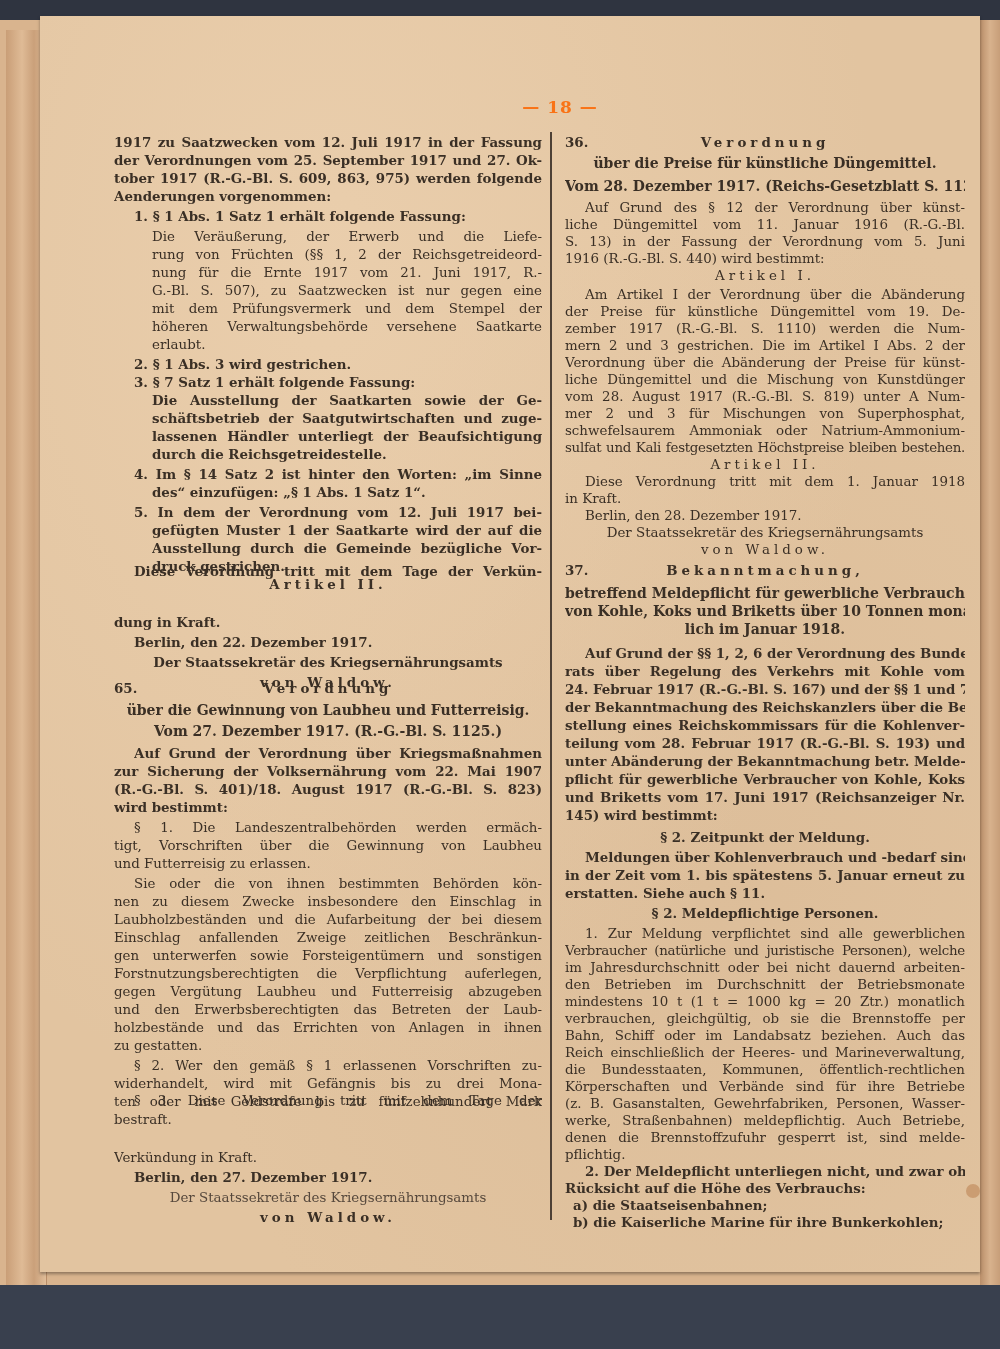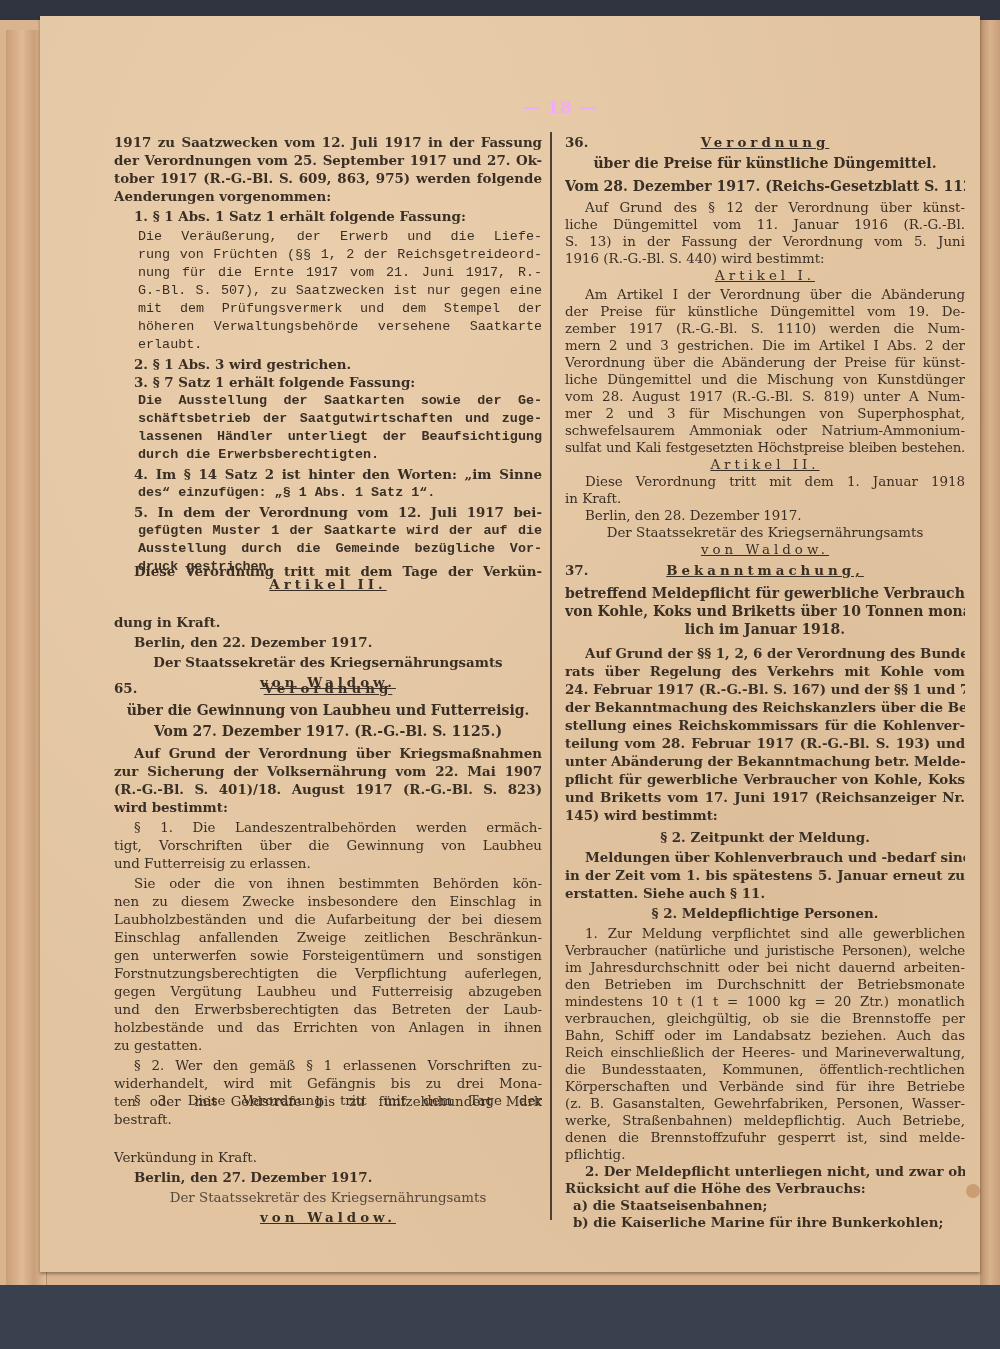--- a/index.html
+++ b/index.html
@@ -28,42 +28,42 @@
       radial-gradient(ellipse at 30% 20%, rgba(240,214,182,0.55), rgba(0,0,0,0) 60%),
       radial-gradient(ellipse at 75% 70%, rgba(214,182,146,0.45), rgba(0,0,0,0) 55%);
     box-shadow: 0 2px 3px rgba(0,0,0,0.35);
   }
   .bottom-cover {
     position: absolute; left: 0; top: 1285px; width: 1000px; height: 64px;
     background: #39404e;
   }
   .page-number {
     position: absolute; left: 505px; top: 97px; width: 110px; text-align: center;
-    font: bold 17px "DejaVu Serif", serif; color: #f0abfc; letter-spacing: 1px;
+    font: bold 17px "DejaVu Serif", serif; color: #f97316; letter-spacing: 1px;
   }
   .col-divider {
     position: absolute; left: 550px; top: 132px; width: 2px; height: 1088px;
     background: #4d4035;
   }
   .col {
     position: absolute; top: 0; color: #3a2f25;
     font-size: 13.4px; line-height: 17.5px;
   }
   .col-left { left: 114px; width: 428px; }
   .col-right { left: 565px; width: 400px; }
   .ln {
     position: absolute; left: 0; right: 0; white-space: nowrap; overflow: hidden;
     text-align: justify; text-align-last: justify;
   }
   .ln.indent1 { left: 20px; }
-  .ln.indent2 { left: 24px; font-family: Liberation Mono, monospace; }
+  .ln.indent2 { left: 38px; }
   .ln.left { text-align: left; text-align-last: left; }
   .ln.center { text-align: center; text-align-last: center; }
   .ln.bold { font-weight: bold; }
-  .ln.spaced { letter-spacing: 4px; text-decoration: underline; }
+  .ln.spaced { letter-spacing: 4px; }
   .ln.light { color: #56483c; font-weight: normal; }
   .ln.head { font-weight: bold; font-size: 14px; }
   .stain {
     position: absolute; border-radius: 50%; background: #b97f4e; opacity: 0.55;
   }
 </style>
 </head>
 <body>
 
 <div class="underpage"></div>
@@ -90,21 +90,21 @@
   <div class="ln indent2" style="top:300px">mit dem Prüfungsvermerk und dem Stempel der</div>
   <div class="ln indent2" style="top:318px">höheren Verwaltungsbehörde versehene Saatkarte</div>
   <div class="ln indent2 left" style="top:336px">erlaubt.</div>
 
   <div class="ln bold left indent1" style="top:356px"><span>2.</span> <span>§ 1 Abs. 3 wird gestrichen.</span></div>
 
   <div class="ln bold left indent1" style="top:374px"><span>3.</span> <span>§ 7 Satz 1 erhält folgende Fassung:</span></div>
   <div class="ln bold indent2" style="top:392px">Die Ausstellung der Saatkarten sowie der Ge-</div>
   <div class="ln bold indent2" style="top:410px">schäftsbetrieb der Saatgutwirtschaften und zuge-</div>
   <div class="ln bold indent2" style="top:428px">lassenen Händler unterliegt der Beaufsichtigung</div>
-  <div class="ln bold indent2 left" style="top:446px">durch die Erwerbsberechtigten.</div>
+  <div class="ln bold indent2 left" style="top:446px">durch die Reichsgetreidestelle.</div>
 
   <div class="ln bold indent1" style="top:466px"><span>4.</span> <span>Im § 14 Satz 2 ist hinter den Worten: „im Sinne</span></div>
   <div class="ln bold indent2 left" style="top:484px">des“ einzufügen: „§ 1 Abs. 1 Satz 1“.</div>
 
   <div class="ln bold indent1" style="top:504px"><span>5.</span> <span>In dem der Verordnung vom 12. Juli 1917 bei-</span></div>
   <div class="ln bold indent2" style="top:522px">gefügten Muster 1 der Saatkarte wird der auf die</div>
   <div class="ln bold indent2" style="top:540px">Ausstellung durch die Gemeinde bezügliche Vor-</div>
   <div class="ln bold indent2 left" style="top:558px">druck gestrichen.</div>
 
   <div class="ln bold center spaced" style="top:576px">Artikel II.</div>

